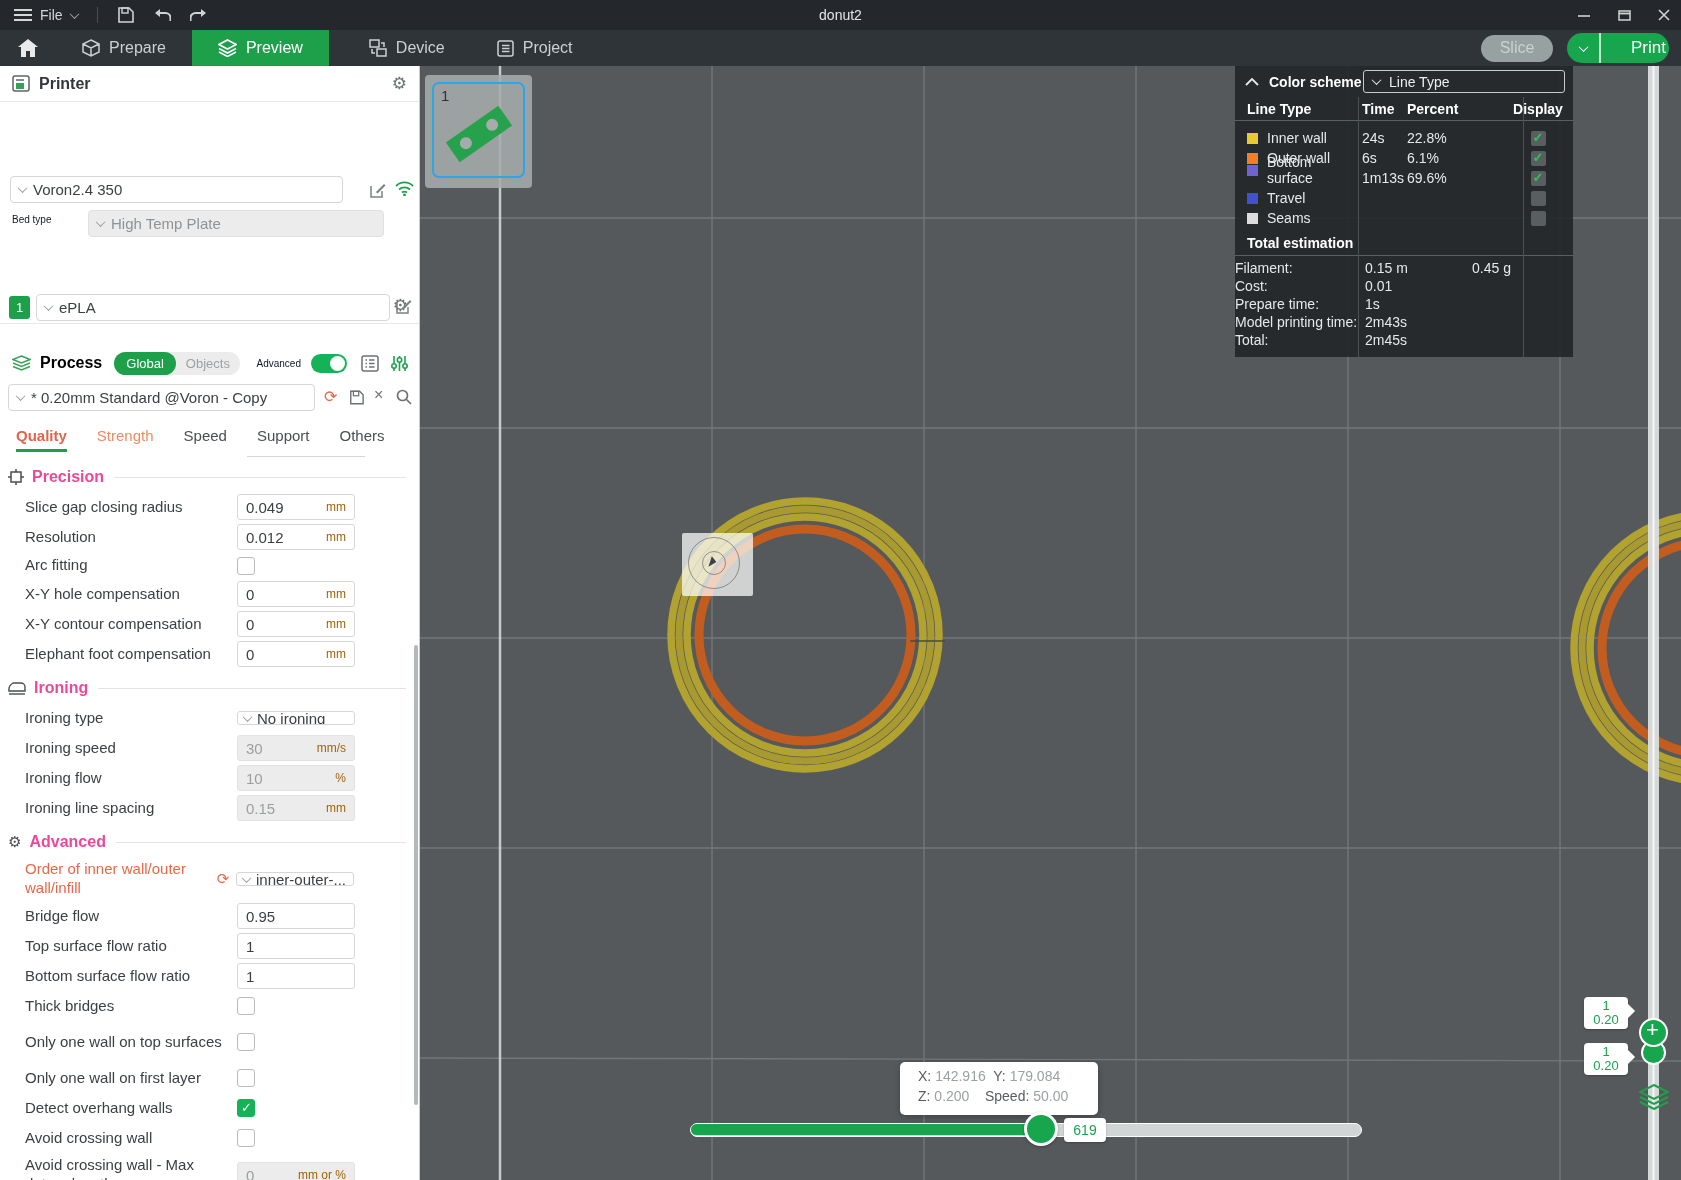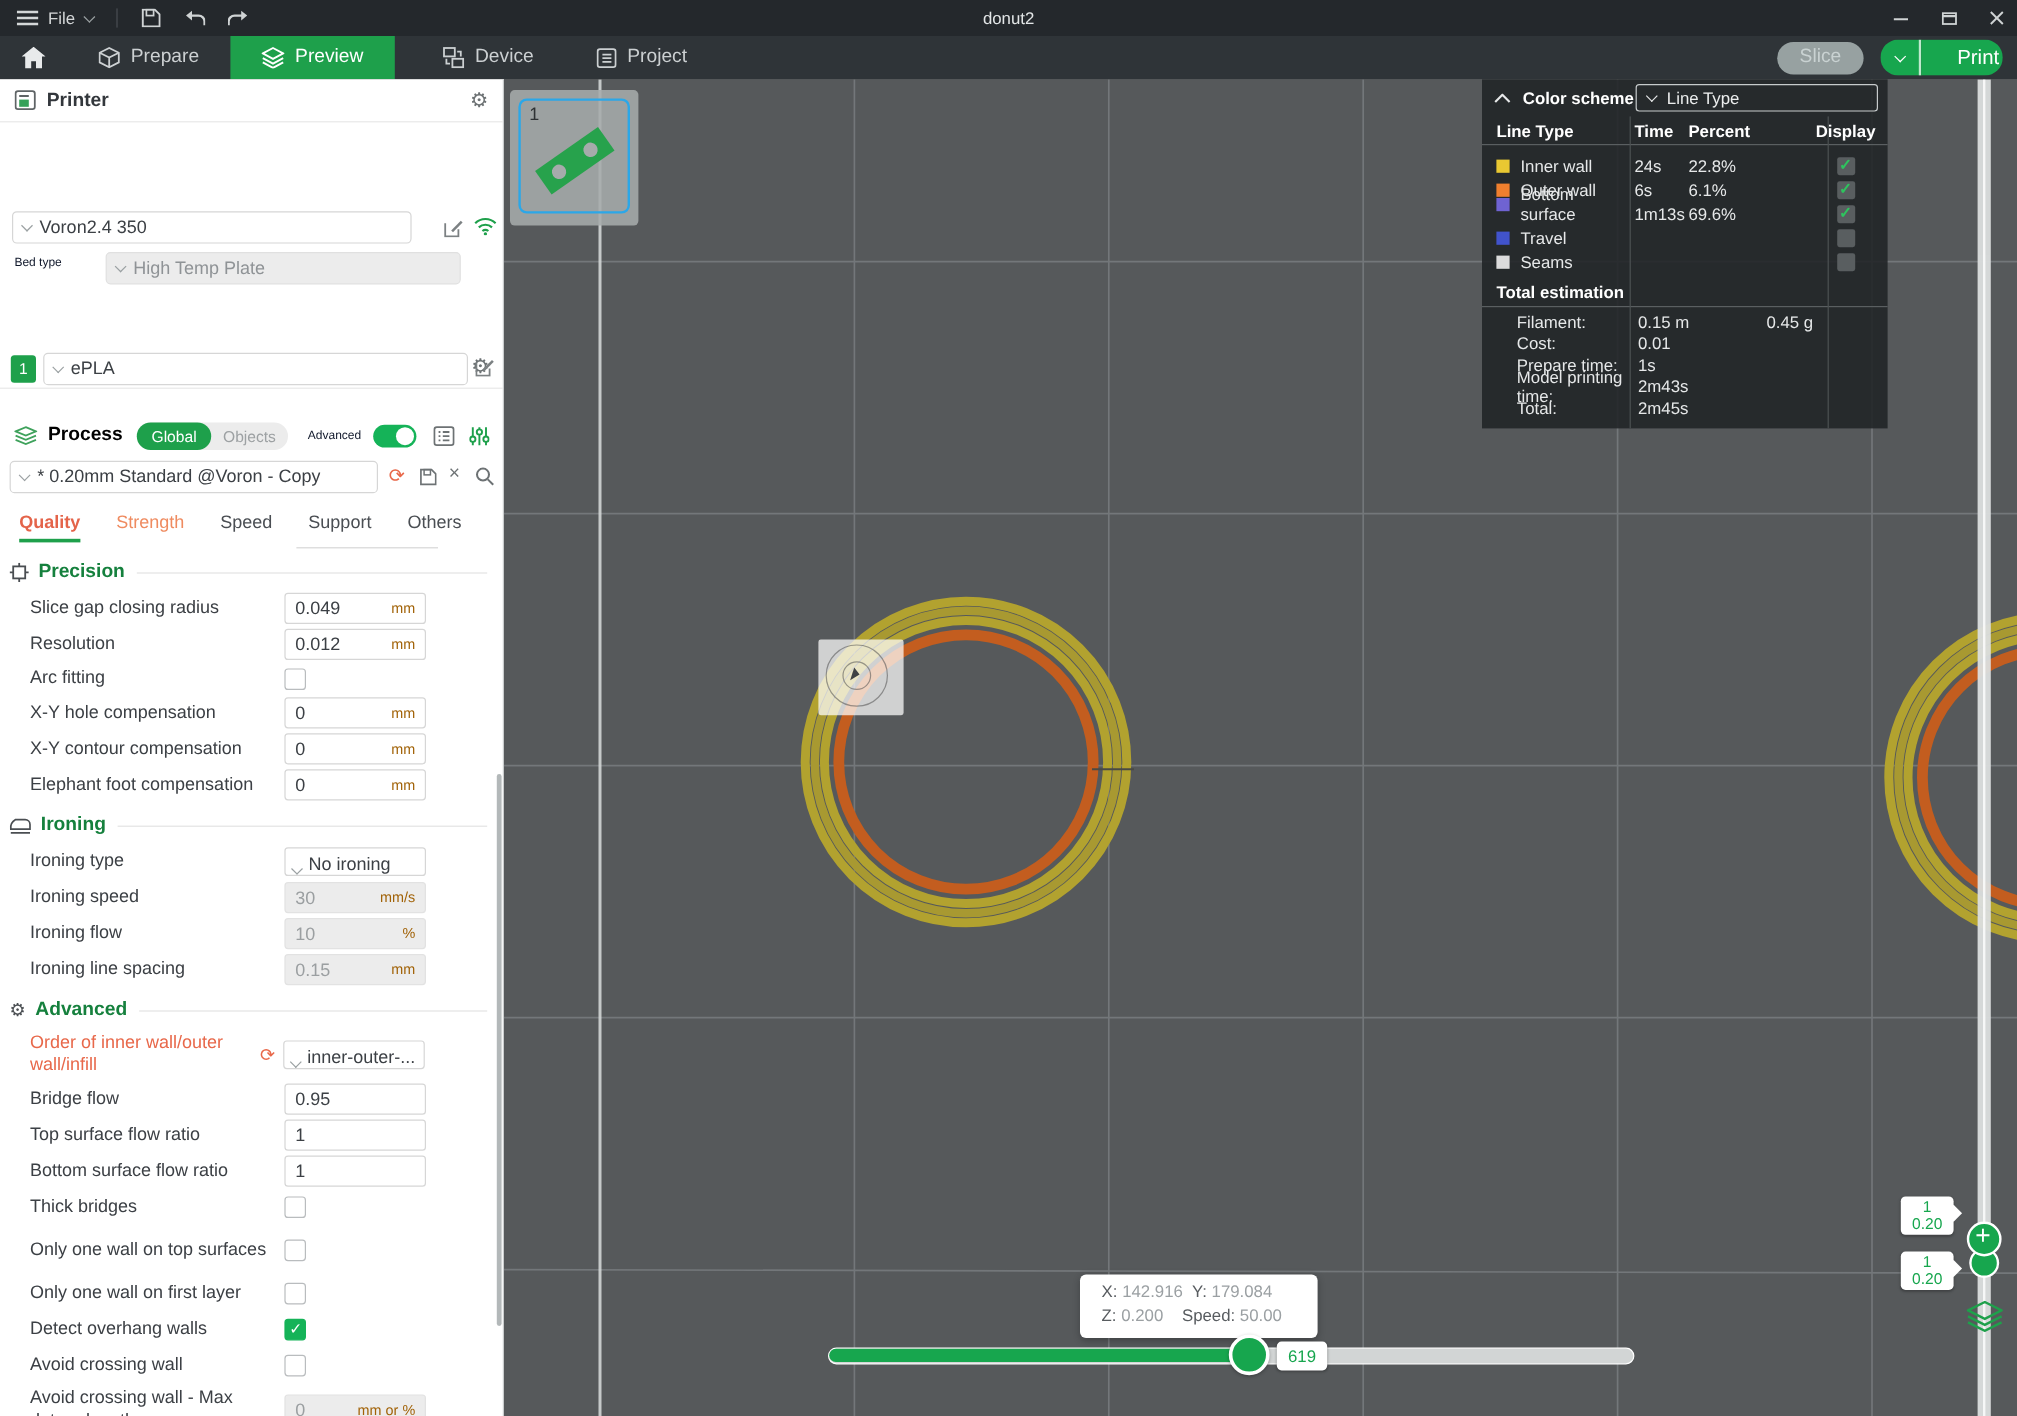--- a/index.html
+++ b/index.html
@@ -41,29 +41,29 @@
   .toggle::after{content:"";position:absolute;right:2px;top:2px;width:15px;height:15px;border-radius:50%;background:#fff;}
   
   #ptabs{display:flex;gap:0;padding:0 16px;height:34px;align-items:center;}
   .ptab{font-size:15px;margin-right:30px;color:#4a4e53;position:relative;height:34px;display:flex;align-items:center;}
   .ptab.q{color:#e4644a;font-weight:bold;}
   .ptab.q::after{content:"";position:absolute;left:0;right:0;bottom:0;height:3px;background:#1ea04b;}
   .ptab.s{color:#ef8b60;}
   
   #settings{position:absolute;left:0;top:392px;width:420px;}
   .sechdr{display:flex;align-items:center;padding:10px 8px 6px 8px;}
-  .sechdr .txt{font-weight:bold;font-size:16px;color:#15803d;margin-left:8px;white-space:nowrap;}
+  .sechdr .txt{font-weight:bold;font-size:16px;color:#ec4899;margin-left:8px;white-space:nowrap;}
   .sechdr .rule{flex:1;height:1px;background:#e3e3e3;margin-left:10px;margin-right:6px;}
   .srow{display:flex;align-items:center;padding-left:25px;min-height:30px;position:relative;}
   .srow .slabel{width:212px;font-size:15px;color:#3c4045;line-height:1.25;}
   .srow .slabel.mod{color:#e8684a;}
   .sinput{width:118px;height:26px;border:1px solid #d6d6d6;border-radius:3px;display:flex;align-items:center;padding:0 8px;font-size:15px;color:#3c4045;background:#fff;position:relative;}
   .sinput .sunit{position:absolute;right:8px;font-size:12px;color:#a16207;}
   .sinput.dis{background:#ececec;border-color:#e2e2e2;color:#9b9fa1;}
-  .sselect{width:118px;height:24px;border:1px solid #d6d6d6;border-radius:3px;display:flex;align-items:flex-end;padding:0 6px;font-size:15px;color:#3c4045;gap:6px;background:#fff;white-space:nowrap;overflow:hidden;}
+  .sselect{width:118px;height:14px;border:1px solid #d6d6d6;border-radius:3px;display:flex;align-items:center;padding:0 6px;font-size:15px;color:#3c4045;gap:6px;background:#fff;white-space:nowrap;overflow:hidden;}
   .scheck{width:18px;height:18px;border:1px solid #b9bcbe;border-radius:3px;background:#fff;}
   .scheck.checked{background:#15b358;border-color:#15b358;position:relative;}
   .scheck.checked::after{content:"✓";color:#fff;font-size:13px;position:absolute;left:3px;top:0px;}
   .undo-ic{color:#e8684a;font-size:15px;margin-right:5px;width:16px;text-align:center;}
   #lscroll{left:414px;top:645px;width:4px;height:460px;background:#9aa0a2;border-radius:2px;opacity:.75;}
   
   #viewport{left:420px;top:66px;width:1261px;height:1114px;background:#56595b;overflow:hidden;}
   
   #thumb{left:5px;top:9px;width:107px;height:113px;background:rgba(166,171,171,.88);border-radius:4px;}
   #thumb .sel{position:absolute;left:7px;top:7px;width:93px;height:96px;border:2px solid #2ba7e8;border-radius:7px;}
@@ -78,21 +78,21 @@
   .lg-row{display:flex;height:20px;align-items:flex-end;}
   .sw{width:11px;height:11px;margin-right:9px;flex:none;}
   .c-name{width:123px;display:flex;align-items:center;padding-left:12px;}
   .c-time{width:45px;padding-left:4px;}
   .c-pct{width:105px;padding-left:4px;}
   .c-disp{width:60px;display:flex;justify-content:center;}
   .dchk{width:15px;height:15px;background:#595e60;border-radius:2px;position:relative;}
   .dchk.on::after{content:"✓";color:#2ec45e;font-size:13px;font-weight:bold;position:absolute;left:2px;top:-1px;}
   .lg-total{font-weight:bold;color:#fff;height:26px;display:flex;align-items:center;padding-left:12px;border-bottom:1px solid #5a5f61;margin-top:4px;}
   .tot-row{display:flex;height:18px;align-items:center;}
-  .tot-l{width:123px;padding-left:29px;}
+  .tot-l{width:123px;padding-left:0;}
   .tot-v{width:110px;padding-left:7px;}
   .tot-v2{padding-left:4px;}
   
   #hslider{left:270px;top:1057px;width:672px;height:14px;background:#d2d5d5;border:1.5px solid #fff;border-radius:7px;}
   #hfill{position:absolute;left:0;top:0;height:11px;width:352px;background:#17a64e;border-radius:6px;}
   #hhandle{left:604px;top:1046px;width:34px;height:34px;border-radius:50%;background:#17a64e;border:3px solid #fff;box-shadow:0 1px 3px rgba(0,0,0,.3);}
   #hbadge{left:644px;top:1052px;width:42px;height:24px;background:#fff;border-radius:4px;color:#17a64e;font-size:14px;display:flex;align-items:center;justify-content:center;box-shadow:0 1px 2px rgba(0,0,0,.25);}
   
   #vtooltip{left:480px;top:996px;width:198px;height:53px;background:#fff;border-radius:5px;box-shadow:0 2px 6px rgba(0,0,0,.25);font-size:14px;padding:4px 0 0 18px;line-height:20px;}
   #vtooltip .k{color:#585c60;}

